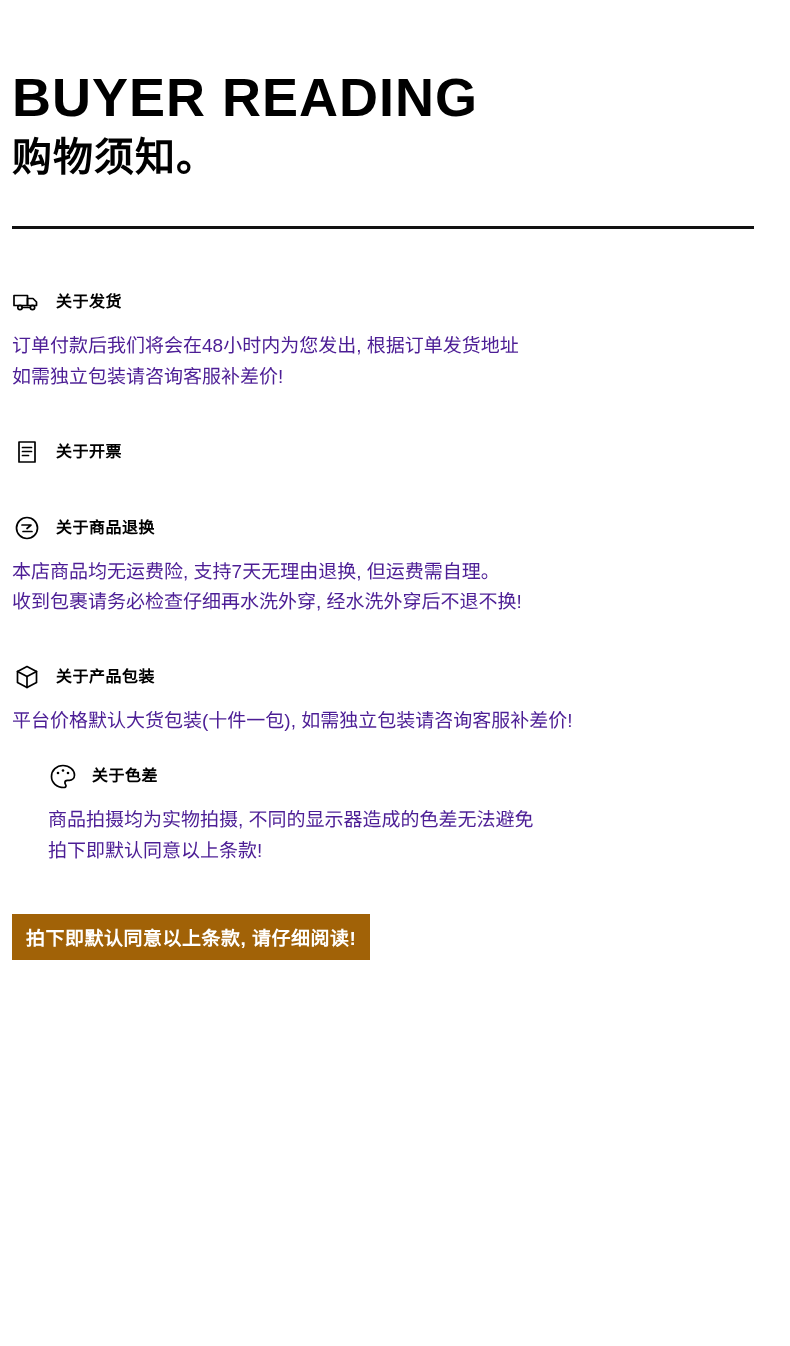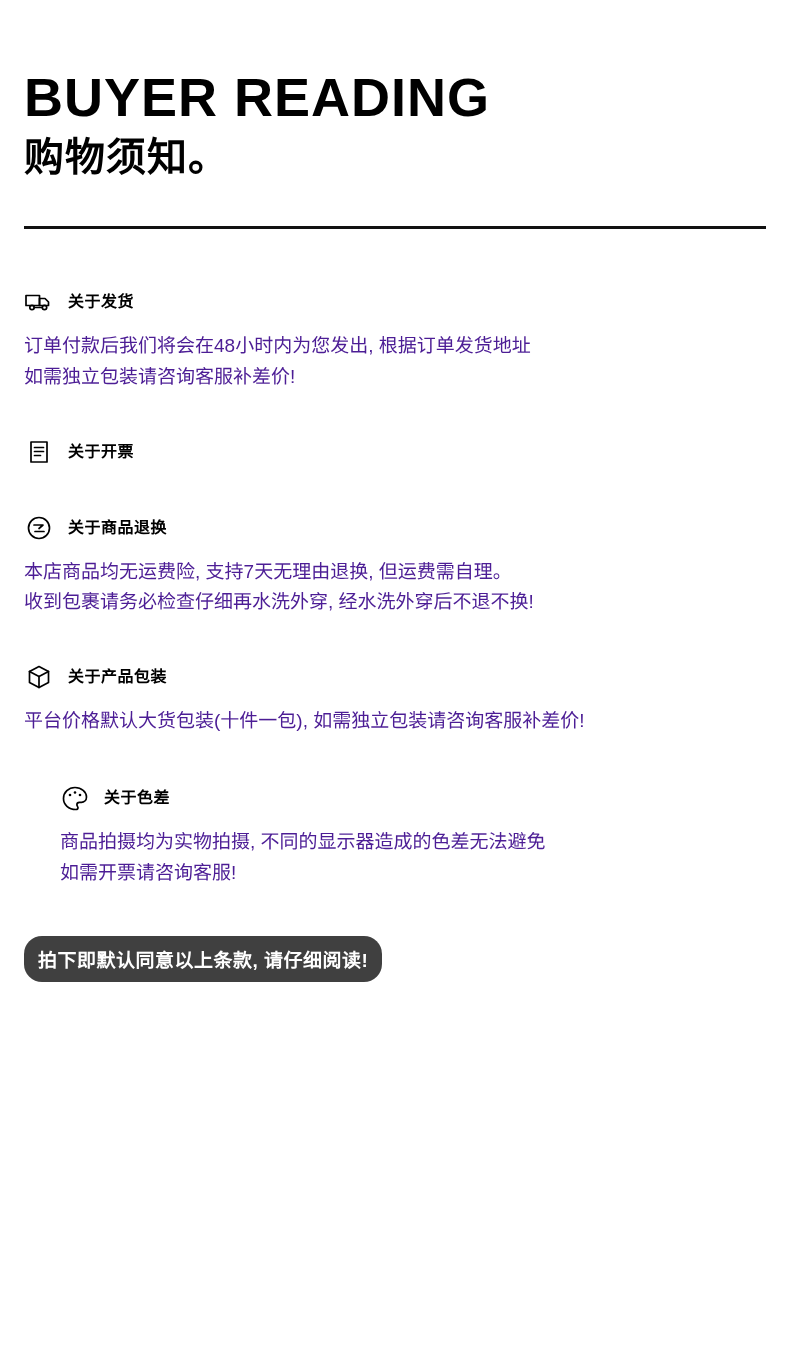--- a/index.html
+++ b/index.html
@@ -12,21 +12,21 @@
     height: 1346px;
     font-family: "Liberation Sans", "DejaVu Sans", sans-serif;
     color: #111111;
     -webkit-font-smoothing: antialiased;
   }
   .page {
     position: relative;
     width: 790px;
     height: 1346px;
     box-sizing: border-box;
-    padding: 0 24px;
+    padding: 0 12px;
   }
 
   
   .header {
     padding-top: 70px;
   }
   .title-en {
     font-size: 54px;
     line-height: 1.0;
     font-weight: 800;
@@ -88,34 +88,33 @@
   }
   .section-body .line {
     display: block;
     white-space: pre;
   }
 
   
   .section.s-shipping { margin-bottom: 44px; }
   .section.s-invoice  { margin-bottom: 46px; }
   .section.s-return   { margin-bottom: 44px; }
-  .section.s-package  { margin-bottom: 46px; }
+  .section.s-package  { margin-bottom: 24px; }
   .section.s-color    { margin-bottom: 30px; margin-left: 36px; }
 
   
   .footer-note {
     display: inline-block;
-    background: #404040;
+    background: #a16207;
     color: #fff;
     font-size: 19px;
     font-weight: 700;
     padding: 9px 14px 10px 14px;
     letter-spacing: 0.5px;
     margin-top: 18px;
-    border-radius: 18px;
   }
 </style>
 </head>
 <body>
 
 <div class="page">
 
   <div class="header">
     <h1 class="title-en">BUYER READING</h1>
     <h2 class="title-cn">购物须知。</h2>
@@ -195,21 +194,21 @@
             <path d="M14 2.5c6.4 0 11.5 4.3 11.5 9.6 0 3.4-2.6 5.2-5 5.2h-2.1c-1.5 0-2.5 1.1-2.5 2.4 0 .7.3 1.2.6 1.7.3.4.5.9.5 1.4 0 1-.9 1.7-2.2 1.7C7.6 24.5 2.5 19.6 2.5 13.5S7.6 2.5 14 2.5z"></path>
             <circle cx="9" cy="10" r="1.3" fill="#000" stroke="none"></circle>
             <circle cx="14" cy="7.5" r="1.3" fill="#000" stroke="none"></circle>
             <circle cx="19" cy="10" r="1.3" fill="#000" stroke="none"></circle>
           </svg>
         </span>
         <span class="section-title">关于色差</span>
       </div>
       <div class="section-body">
         <span class="line">商品拍摄均为实物拍摄, 不同的显示器造成的色差无法避免</span>
-        <span class="line">如需开票请咨询客服!</span>
+        <span class="line">拍下即默认同意以上条款!</span>
       </div>
     </div>
 
   </div>
 
   <div class="footer-note">拍下即默认同意以上条款, 请仔细阅读!</div>
 
 </div>
 
 </body></html>

